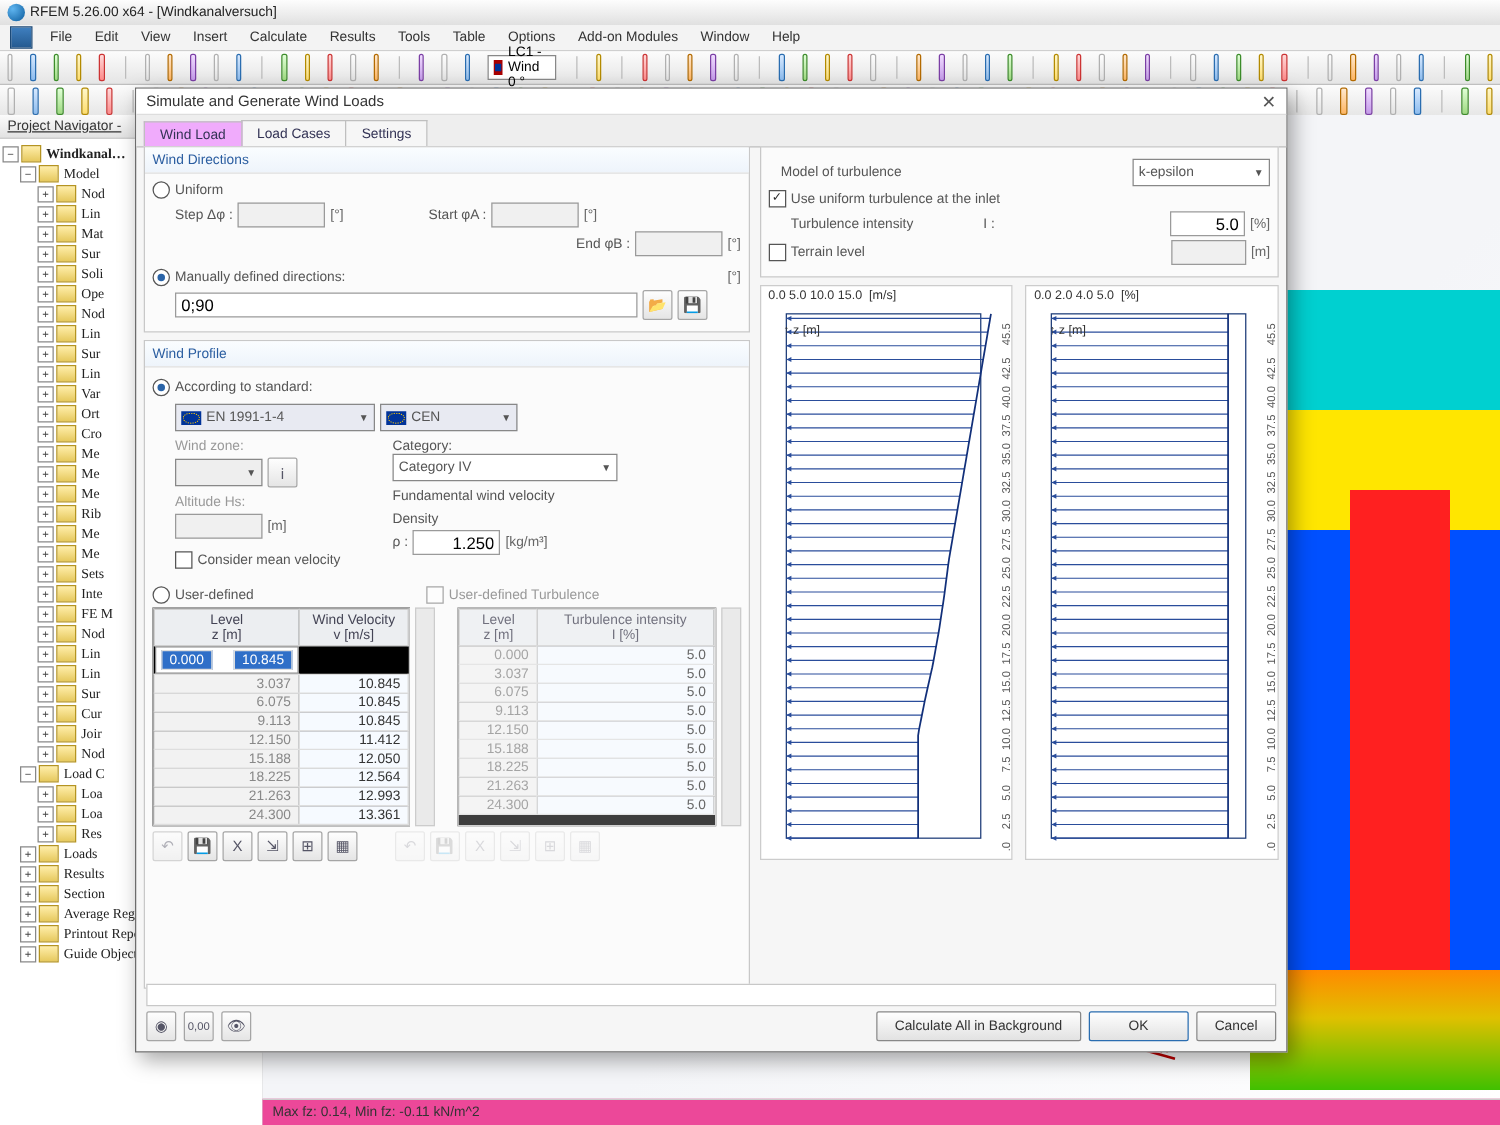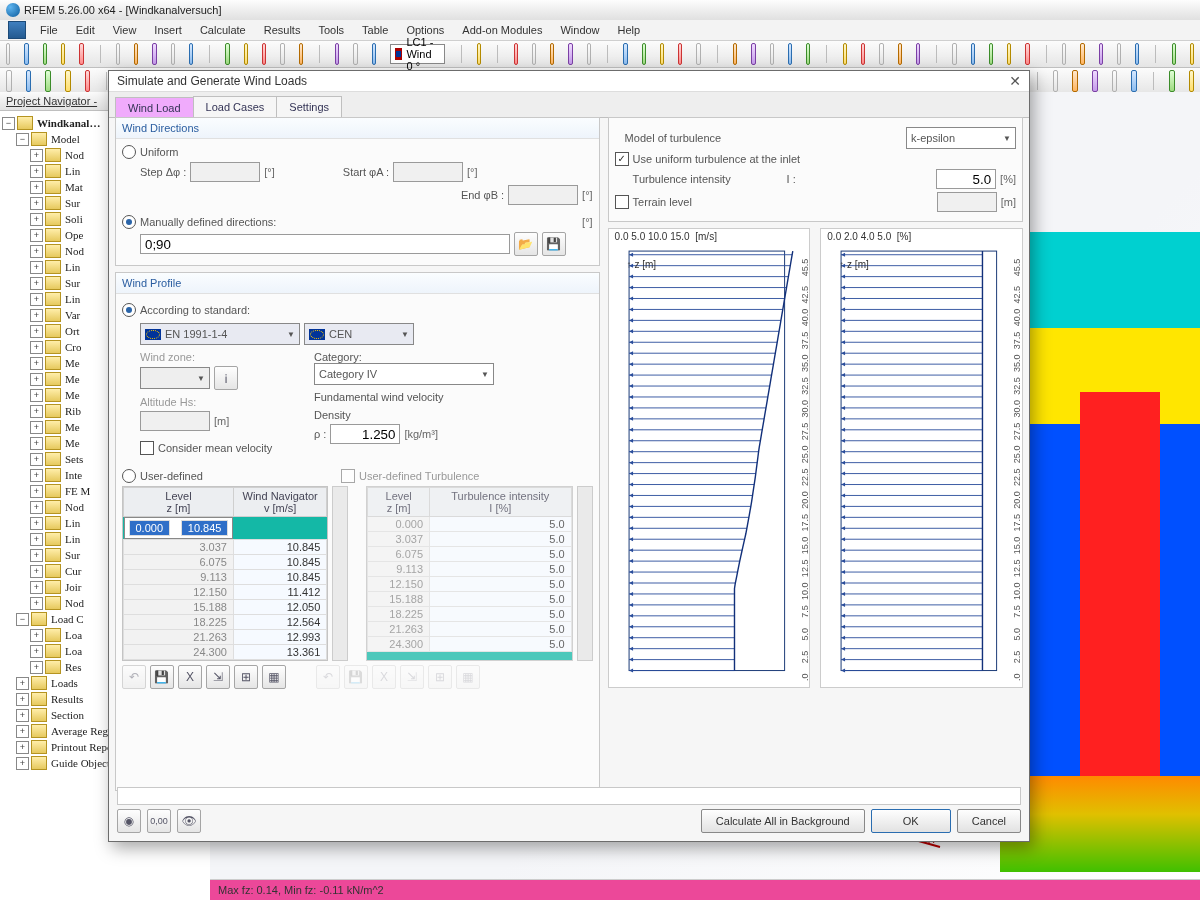--- a/index.html
+++ b/index.html
@@ -70,21 +70,21 @@
 .sel .dd{font-size:8px;color:#555;}
 .sel.dark{background:#e8eaf2;}
 .sel .euflag{width:16px;height:11px;background:#003399;position:relative;margin-right:4px;}
 .sel .euflag::after{content:"";position:absolute;inset:1px;border:1px dotted #ffcc00;border-radius:50%;}
 .unit{color:#666;}
 .smallbtn{width:22px;height:22px;border:1px solid #a5a5a5;background:linear-gradient(#fefefe,#e5e5e5);border-radius:2px;display:inline-flex;align-items:center;justify-content:center;color:#556;font-size:12px;}
 .smallbtn.disabled{opacity:.45;}
 
 
 .tbl-wrap{display:flex;gap:4px;}
-.tbl{flex:1;border:1px solid #c4c4c4;background:#14b8a6;}
+.tbl{flex:1;border:1px solid #c4c4c4;background:#000000;}
 .tbl table{width:100%;border-collapse:collapse;font-size:11px;}
 .tbl th{background:#eceef1;border:1px solid #cfcfcf;padding:2px 4px;color:#445;font-weight:normal;}
 .tbl td{border:1px solid #dedede;text-align:right;padding:1px 6px;color:#333;background:#f6faff;}
 .tbl td.z{background:#f2f2f2;color:#888;text-align:right;padding-right:6px;}
 .tbl tr.sel td{background:#2f6fc8;color:#fff;}
 .tbl tr.sel td.z{background:#2f6fc8;color:#fff;}
 .scrollbar{width:14px;background:#eaeaea;border:1px solid #ccc;}
 .tbl-footer{display:flex;gap:4px;margin-top:4px;}
 
 
@@ -614,21 +614,21 @@
         <div class="tbl-wrap">
           <div class="tbl">
             <table>
                 <thead>
                   <tr>
               <th>
                       <div>Level</div>
                       <div>z [m]</div>
                     </th>
               <th>
-                      <div>Wind Navigator</div>
+                      <div>Wind Velocity</div>
                       <div>v [m/s]</div>
                     </th>
             </tr>
                 </thead>
                 <tbody id="tbl_v">
                   <tr class="sel">
                     <td class="z">0.000</td>
                     <td>10.845</td>
                   </tr>
                   <tr>

